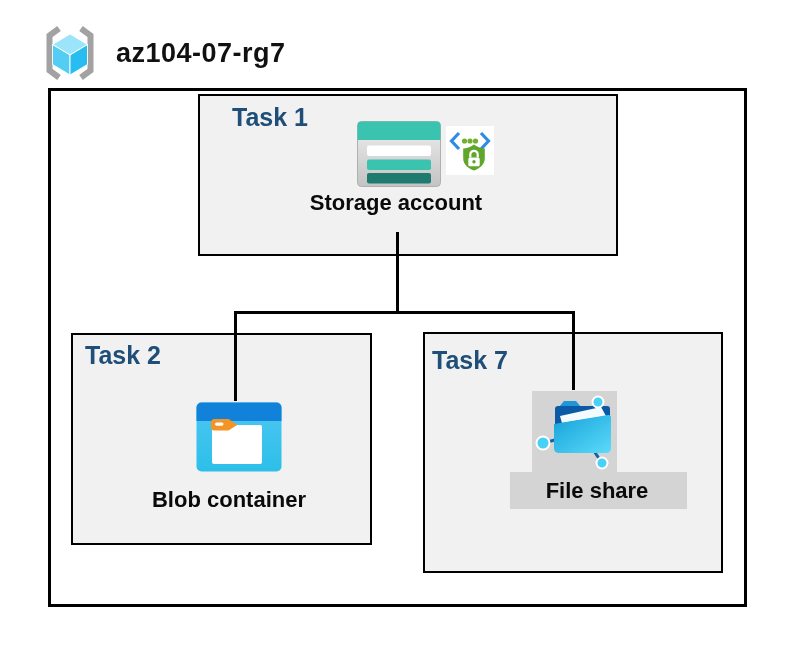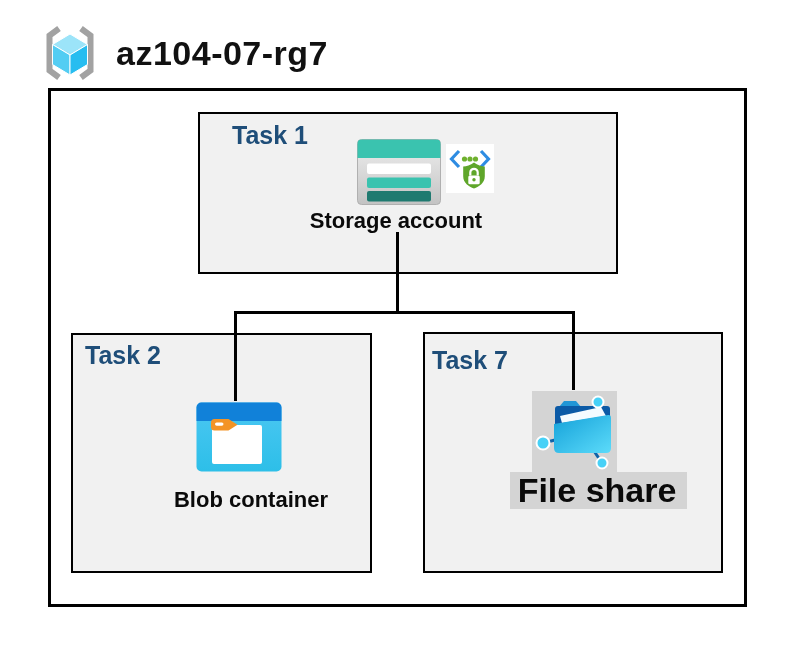--- a/index.html
+++ b/index.html
@@ -3,54 +3,54 @@
 <meta charset="utf-8">
 <style>
   html,body { margin:0; padding:0; background:#ffffff; }
   .canvas {
     position:relative; width:788px; height:647px; background:#ffffff;
     font-family:"Liberation Sans", sans-serif; overflow:hidden;
   }
   
   .rg-header { position:absolute; left:38px; top:22px; display:flex; align-items:center; }
   .rg-icon { width:64px; height:62px; }
-  .rg-title { font-size:34px; font-weight:700; color:#111; margin-left:14px; letter-spacing:0.5px; }
+  .rg-title { font-size:27px; font-weight:700; color:#111; margin-left:14px; letter-spacing:0.5px; }
 
   
   .outer-box {
     position:absolute; left:48px; top:88px; width:699px; height:519px;
     border:3px solid #000; box-sizing:border-box; background:#fff;
   }
 
   
   .task {
     position:absolute; background:#f1f1f1; border:2px solid #000; box-sizing:border-box;
   }
-  .task-1 { left:198px; top:112px; width:420px; height:162px;padding-left:40px; }
-  .task-2 { left:71px;  top:333px; width:301px; height:240px; }
+  .task-1 { left:198px; top:94px; width:420px; height:162px;padding-left:40px; }
+  .task-2 { left:71px;  top:333px; width:301px; height:212px; }
   .task-3 { left:423px; top:332px; width:300px; height:241px; }
 
   .task-label { position:absolute; font-size:25px; font-weight:700; color:#1f4e79; white-space:nowrap; }
   .task-1 .task-label { left:32px; top:7px; }
   .task-2 .task-label { left:12px; top:6px; }
   .task-3 .task-label { left:7px;  top:12px; }
 
   .caption { position:absolute; font-size:22px; font-weight:700; color:#0a0a0a; text-align:center; white-space:nowrap; }
   .caption-storage { left:0; top:94px; width:392px; }
-  .caption-blob    { left:78px; top:152px; width:200px;text-align:center; }
+  .caption-blob    { left:56px; top:152px; width:200px;text-align:center; }
 
   .storage-icon-wrap { position:absolute; left:157px; top:25px; width:84px; height:66px; }
   .secure-icon-wrap  { position:absolute; left:246px; top:30px; width:48px; height:49px; }
   .blob-icon-wrap    { position:absolute; left:123px; top:67px; width:86px; height:70px; }
 
   
   .fs-square { position:absolute; left:107px; top:57px; width:85px; height:81px; background:#d4d4d4; }
   .fs-band   { position:absolute; left:85px; top:138px; width:177px; height:37px; background:#d4d4d4; }
   .fs-band .caption-fs { position:absolute; left:0; top:0; width:174px; line-height:37px;
-                         font-size:34px; font-weight:700; color:#0a0a0a; text-align:center; white-space:nowrap; }
+                         font-size:22px; font-weight:700; color:#0a0a0a; text-align:center; white-space:nowrap; }
 
   
   .conn { position:absolute; background:#000; z-index:5; }
   .conn-v1 { left:396px; top:232px; width:3px; height:81px; }
   .conn-h  { left:234px; top:311px; width:341px; height:3px; }
   .conn-v2 { left:234px; top:311px; width:3px; height:90px; }
   .conn-v3 { left:572px; top:311px; width:3px; height:79px; }
 </style>
 </head>
 <body>

